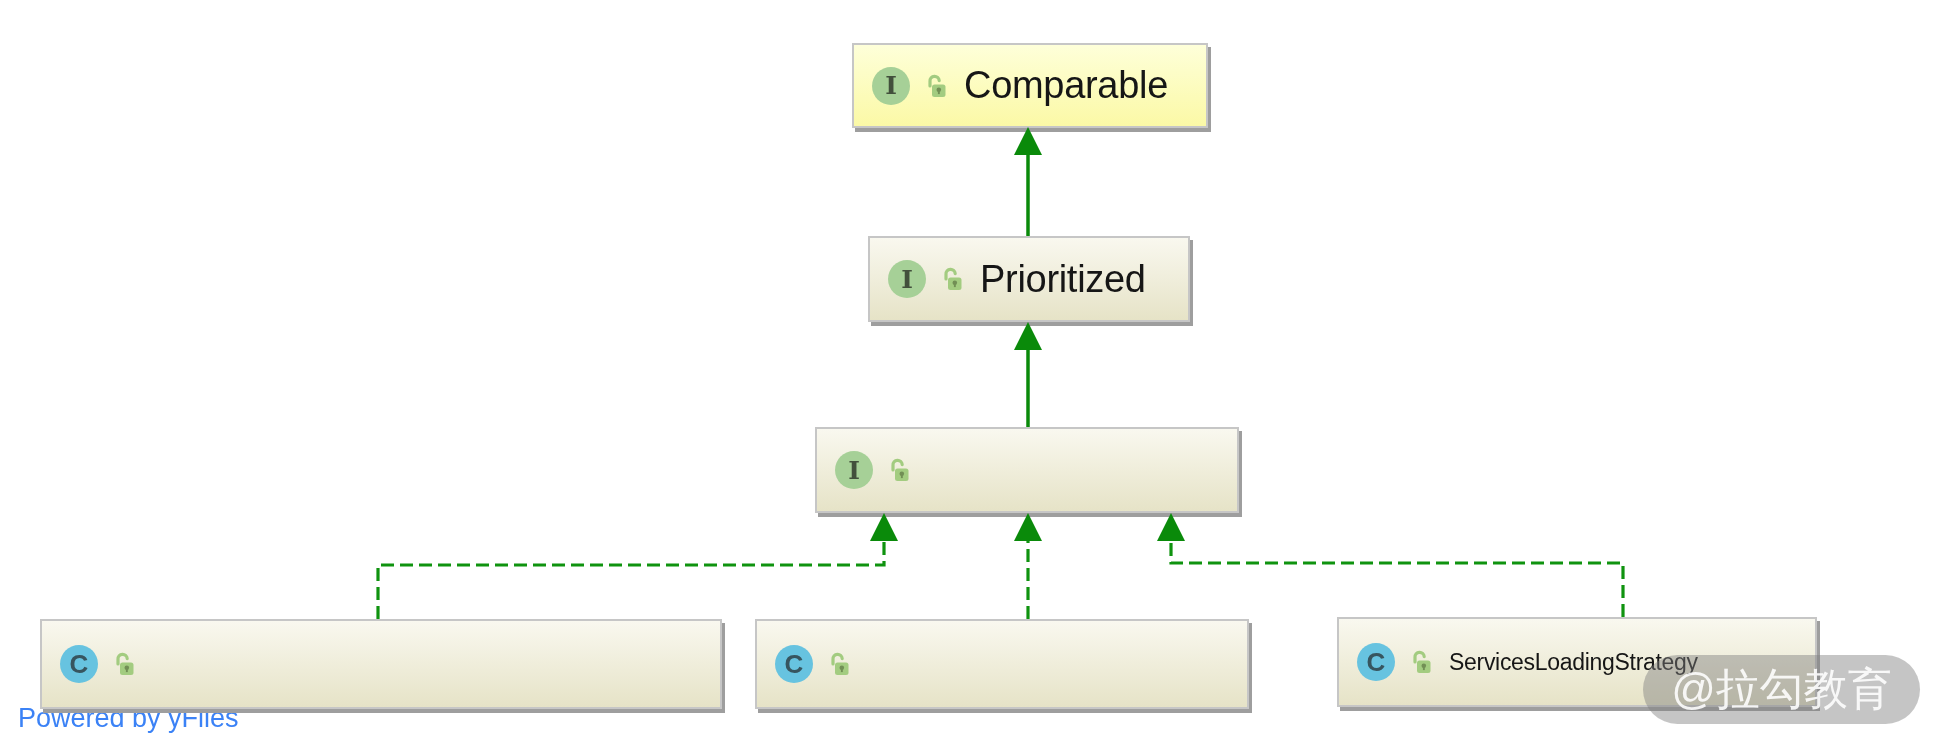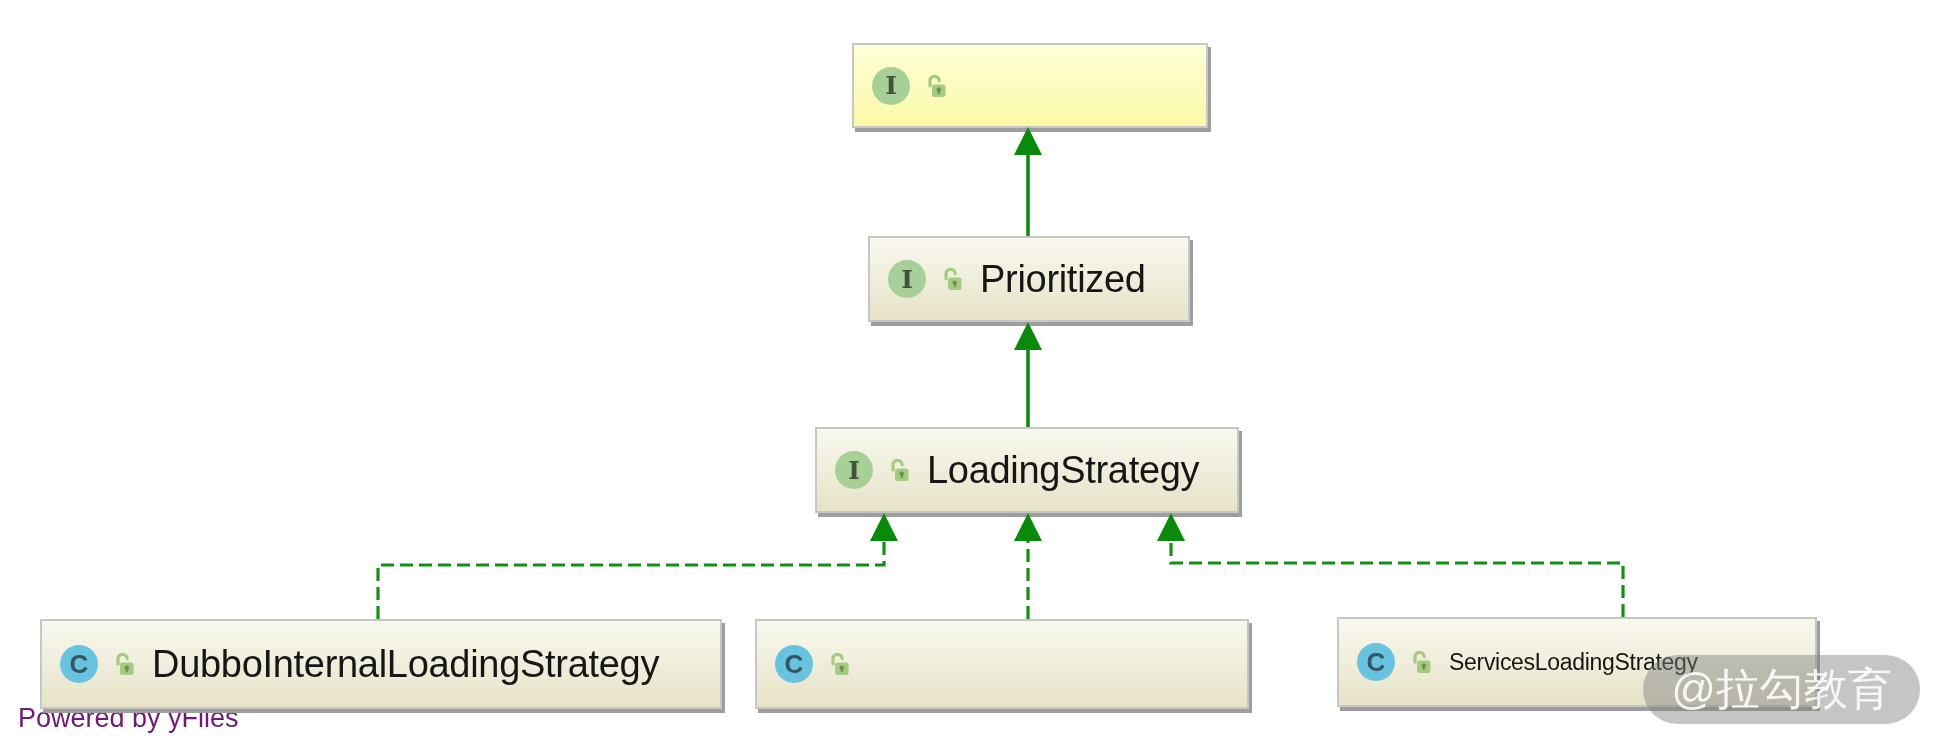--- a/index.html
+++ b/index.html
@@ -70,21 +70,21 @@
     left: 0; top: 0;
     z-index: 3;
     pointer-events: none;
   }
 
   
   #powered-by {
     position: absolute;
     left: 18px; top: 703px;
     font-size: 27px;
-    color: #701a75;
+    color: #3b82f6;
     z-index: 1;
     white-space: nowrap;
   }
   #watermark {
     position: absolute;
     left: 1643px; top: 655px;
     width: 277px; height: 69px;
     border-radius: 35px;
     background: rgba(127,127,127,0.45);
     display: flex; align-items: center; justify-content: center;
@@ -104,20 +104,21 @@
   <div class="node node--yellow" id="node-comparable">
     <span class="badge badge--interface">
       <span>I</span>
     </span>
     <svg class="lock" width="24" height="26" viewBox="0 0 24 26">
       <path d="M6 13 V8.2 a4.6 4.6 0 0 1 9.2 -0.6" fill="none" stroke="#a3cc80" stroke-width="3.2" stroke-linecap="round"></path>
       <rect x="8" y="11.5" width="13.5" height="12.5" rx="2.5" fill="#a3cc80"></rect>
       <circle cx="14.8" cy="16.8" r="2.3" fill="#728f55"></circle>
       <rect x="13.9" y="17.5" width="1.9" height="3.6" fill="#728f55"></rect>
     </svg>
+    <span class="label">Comparable</span>
   </div>
 
   <div class="node node--cream" id="node-prioritized">
     <span class="badge badge--interface">
       <span>I</span>
     </span>
     <svg class="lock" width="24" height="26" viewBox="0 0 24 26">
       <path d="M6 13 V8.2 a4.6 4.6 0 0 1 9.2 -0.6" fill="none" stroke="#a3cc80" stroke-width="3.2" stroke-linecap="round"></path>
       <rect x="8" y="11.5" width="13.5" height="12.5" rx="2.5" fill="#a3cc80"></rect>
       <circle cx="14.8" cy="16.8" r="2.3" fill="#728f55"></circle>
@@ -129,34 +130,32 @@
   <div class="node node--cream" id="node-loadingstrategy">
     <span class="badge badge--interface">
       <span>I</span>
     </span>
     <svg class="lock" width="24" height="26" viewBox="0 0 24 26">
       <path d="M6 13 V8.2 a4.6 4.6 0 0 1 9.2 -0.6" fill="none" stroke="#a3cc80" stroke-width="3.2" stroke-linecap="round"></path>
       <rect x="8" y="11.5" width="13.5" height="12.5" rx="2.5" fill="#a3cc80"></rect>
       <circle cx="14.8" cy="16.8" r="2.3" fill="#728f55"></circle>
       <rect x="13.9" y="17.5" width="1.9" height="3.6" fill="#728f55"></rect>
     </svg>
-    <span class="label">LoadingStrategy</span>
   </div>
 
   <div class="node node--cream" id="node-dubbointernal">
     <span class="badge badge--class">
       <span>C</span>
     </span>
     <svg class="lock" width="24" height="26" viewBox="0 0 24 26">
       <path d="M6 13 V8.2 a4.6 4.6 0 0 1 9.2 -0.6" fill="none" stroke="#a3cc80" stroke-width="3.2" stroke-linecap="round"></path>
       <rect x="8" y="11.5" width="13.5" height="12.5" rx="2.5" fill="#a3cc80"></rect>
       <circle cx="14.8" cy="16.8" r="2.3" fill="#728f55"></circle>
       <rect x="13.9" y="17.5" width="1.9" height="3.6" fill="#728f55"></rect>
     </svg>
-    <span class="label">DubboInternalLoadingStrategy</span>
   </div>
 
   <div class="node node--cream" id="node-dubbo">
     <span class="badge badge--class">
       <span>C</span>
     </span>
     <svg class="lock" width="24" height="26" viewBox="0 0 24 26">
       <path d="M6 13 V8.2 a4.6 4.6 0 0 1 9.2 -0.6" fill="none" stroke="#a3cc80" stroke-width="3.2" stroke-linecap="round"></path>
       <rect x="8" y="11.5" width="13.5" height="12.5" rx="2.5" fill="#a3cc80"></rect>
       <circle cx="14.8" cy="16.8" r="2.3" fill="#728f55"></circle>

